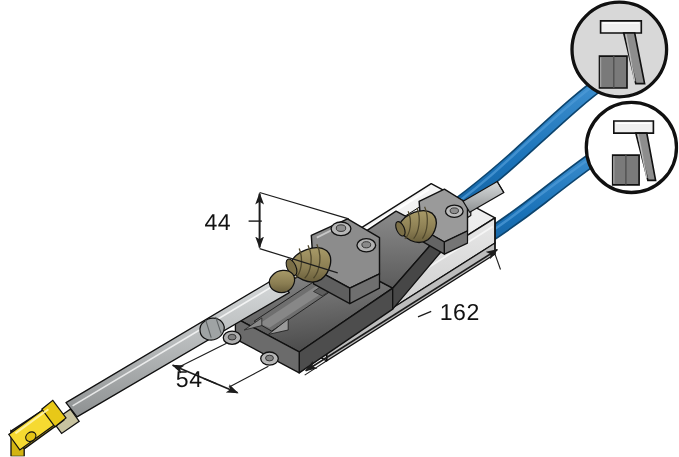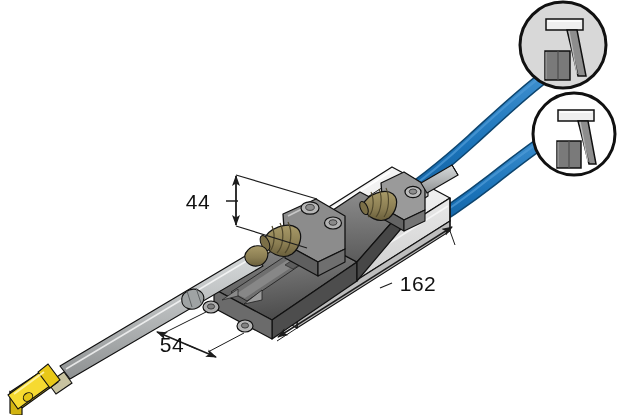--- a/index.html
+++ b/index.html
@@ -9,21 +9,20 @@
   }
   body {
     font-family: "Liberation Sans", sans-serif;
   }
   #stage {
     position: relative;
     width: 617px;
     height: 415px;
     background: #ffffff;
     overflow: hidden;
-    border-radius: 16px;
   }
   #drawing {
     position: absolute;
     left: 0;
     top: 0;
     width: 617px;
     height: 415px;
     display: block;
   }
   .dim-text {

